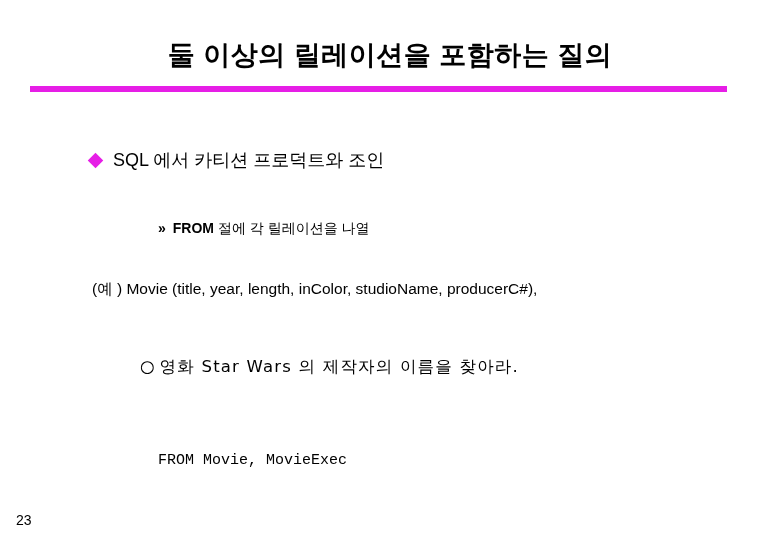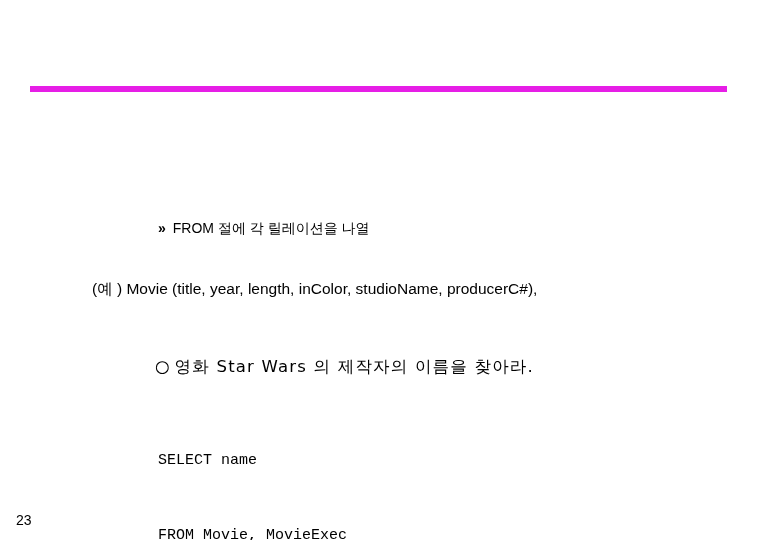--- a/index.html
+++ b/index.html
@@ -85,21 +85,21 @@
     top: 220px;
     font-size: 14px;
     white-space: nowrap;
   }
   .guill {
     display: inline-block;
     margin-right: 7px;
     font-weight: bold;
   }
   .kw {
-    font-weight: normal;
+    font-weight: bold;
   }
 
   
   .example-line1 {
     position: absolute;
     left: 92px;
     top: 279px;
     font-size: 15.5px;
     white-space: nowrap;
   }
@@ -113,21 +113,20 @@
 
   
   .question-line {
     position: absolute;
     left: 140px;
     top: 356px;
     font-size: 16.5px;
     white-space: nowrap;
     font-family: "DejaVu Sans", sans-serif;
     letter-spacing: 1.2px;
-    margin-left: 15px;
   }
   .circle-bullet {
     display: inline-block;
     margin-right: 4px;
   }
 
   
   .sql-block {
     position: absolute;
     left: 158px;
@@ -148,37 +147,41 @@
     top: 512px;
     font-size: 14px;
     color: #000000;
   }
 </style>
 </head>
 <body>
 
 <div class="slide">
 
+  <div class="slide-title">둘 이상의 릴레이션을 포함하는 질의</div>
 
   <div class="title-rule"></div>
 
+  <div class="lvl1">
+    <span class="diamond"></span>
+    <span>SQL 에서 카티션 프로덕트와 조인</span>
+  </div>
 
 
   <div class="lvl3">
     <span class="guill">»</span><span class="kw">FROM</span><span> 절에 각 릴레이션을 나열</span>
   </div>
 
   <div class="example-line1">(예 ) Movie (title, year, length, inColor, studioName, producerC#),</div>
 
 
   <div class="question-line">
     <span class="circle-bullet">○</span><span>영화 Star Wars 의 제작자의 이름을 찾아라.</span>
   </div>
 
   <div class="sql-block">
-    <div class="sql-line">SELECT name</div>
     <div class="sql-line">FROM Movie, MovieExec</div>
     
   </div>
 
   <div class="page-number">23</div>
 
 </div>
 
 </body></html>

